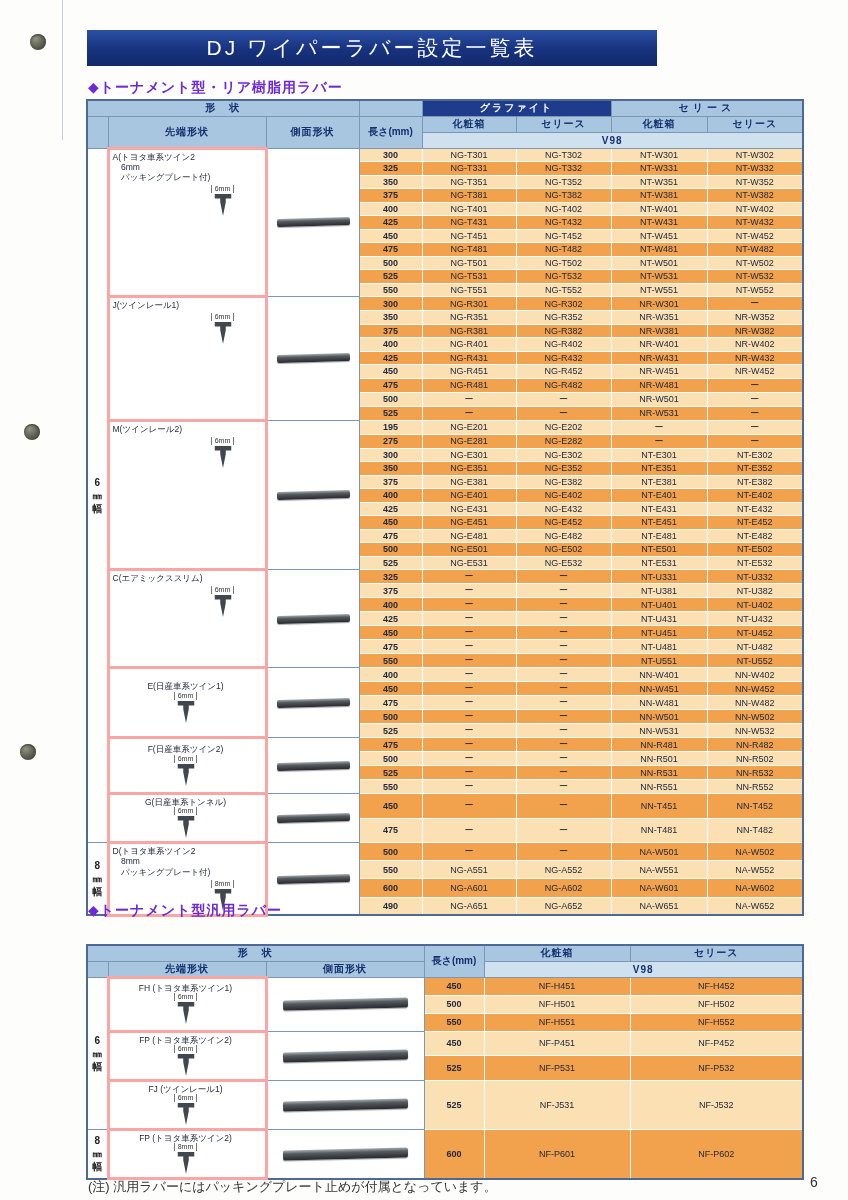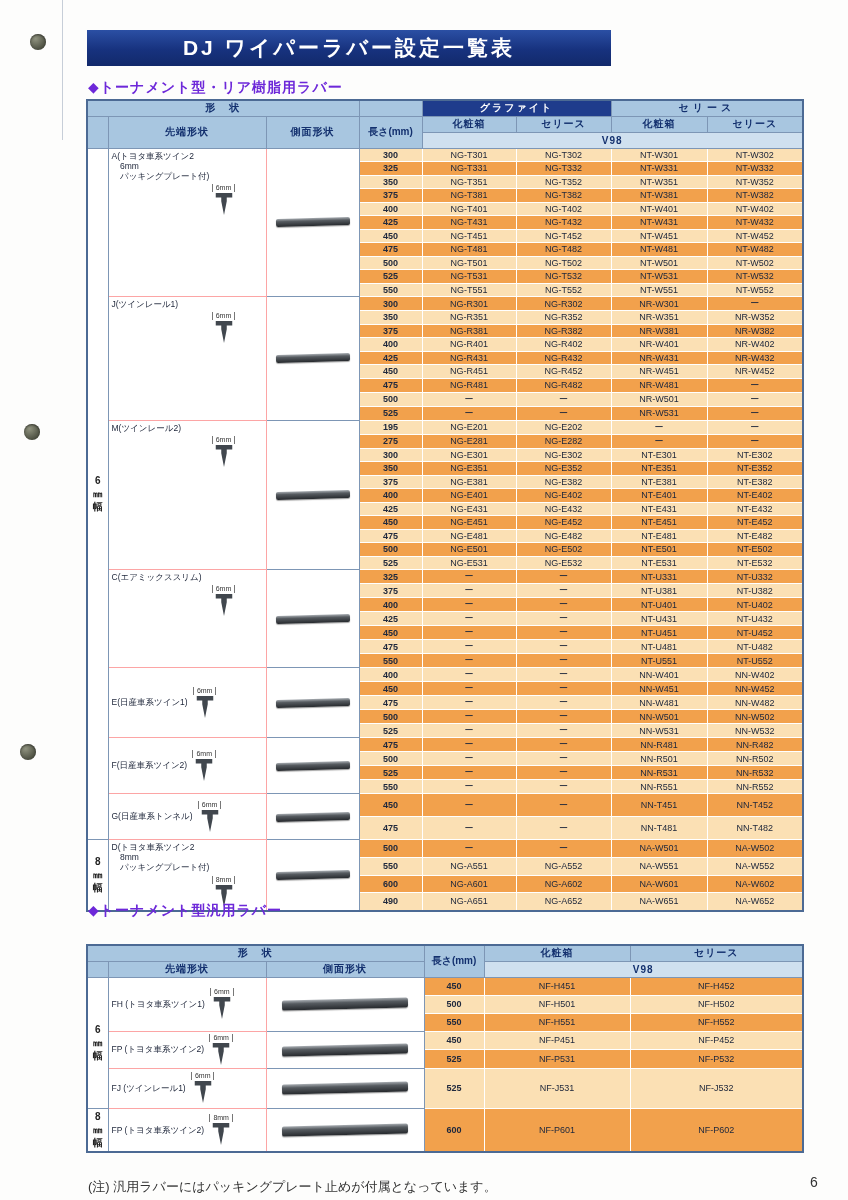--- a/index.html
+++ b/index.html
@@ -6,24 +6,24 @@
   html,body{width:848px;height:1200px}
   body{position:relative;background:#fdfdfc;font-family:"Liberation Sans","DejaVu Sans",sans-serif;overflow:hidden}
   .hole{position:absolute;width:16px;height:16px;border-radius:50%;
         background:radial-gradient(circle at 35% 30%,#90937f,#4c4f41 72%);
         box-shadow:inset 0 1px 2px rgba(0,0,0,.5)}
   #hole-1{left:30px;top:34px}
   #hole-2{left:24px;top:424px}
   #hole-3{left:20px;top:744px}
   .edge-line{position:absolute;left:62px;top:0;width:1px;height:140px;background:#c7ced8}
 
-  #banner{position:absolute;left:87px;top:30px;width:524px;height:36px;
+  #banner{position:absolute;left:87px;top:30px;width:570px;height:36px;
           background:linear-gradient(180deg,#2b4fa4 0%,#17327e 55%,#12296b 100%);
           color:#fff;display:flex;align-items:center;justify-content:center;
-          font-size:21px;font-weight:bold;letter-spacing:3px}
+          font-size:21px;font-weight:normal;letter-spacing:3px}
   .sec-title{position:absolute;left:88px;font-size:14px;font-weight:bold;color:#6d28d9;letter-spacing:1px}
   #sec1-title{top:79px}
   #sec2-title{top:902px}
 
   table{position:absolute;left:86px;border-collapse:collapse;table-layout:fixed;border:2px solid #4c6a94}
   #table1{top:99px;width:716px}
   #table2{top:944px;width:716px}
   th,td{overflow:hidden}
   thead tr{height:16px}
   thead th{background:var(--header_bg,#a8c6e0);color:var(--header_text,#13306e);
@@ -42,26 +42,26 @@
   #table2 tbody tr.t2-taller{height:44px}
 
   td{font-size:9px;color:var(--cell_text,#20293d);text-align:center;padding:0}
   td.data{border:1px solid rgba(255,255,255,.85)}
   tr.row-orange td.data{background:var(--row_orange,#f2a14c)}
   tr.row-light td.data{background:var(--row_light,#fbe0b4)}
   td.len-cell{font-weight:bold}
 
   td.band-cell{background:#fff;border:1px solid #7d96b5;white-space:pre-line;
                font-size:10px;font-weight:bold;line-height:1.3;color:#222}
-  td.tip-cell{background:#fff;border:1px solid #fca5a5;vertical-align:top;text-align:left}
+  td.tip-cell{background:#fff;border:3px solid #fca5a5;vertical-align:top;text-align:left}
   td.tip-cell.v-mid{vertical-align:middle}
   td.side-cell{background:#fff;border:1px solid #7d96b5}
 
   .tip-inner{display:flex;flex-direction:column;padding:2px 3px}
-  .tip-inner.lay-row{flex-direction:row;align-items:center;justify-content:flex-start;padding-right:6px}
+  .tip-inner.lay-row{flex-direction:column;align-items:center;justify-content:space-between;padding-right:6px}
   .tip-label{font-size:8.5px;line-height:1.2;color:#1c2438}
   .tip-diagram{display:flex;flex-direction:column;align-items:center;width:34px;flex:none}
   .tip-inner:not(.lay-row) .tip-diagram{align-self:flex-end;margin:3px 22px 0 0}
   .size-note{font-size:7px;line-height:8px;color:#333;border-left:1px solid #777;border-right:1px solid #777;
              padding:0 3px;white-space:nowrap}
   .blade{width:80%;height:8px;margin:0 auto;border-radius:2px;
          background:linear-gradient(180deg,#a8adb2 0%,#565b60 35%,#26292d 100%);
          box-shadow:0 1px 1px rgba(0,0,0,.35);transform:rotate(-1.5deg)}
   #table2 .blade{height:10px}
 

